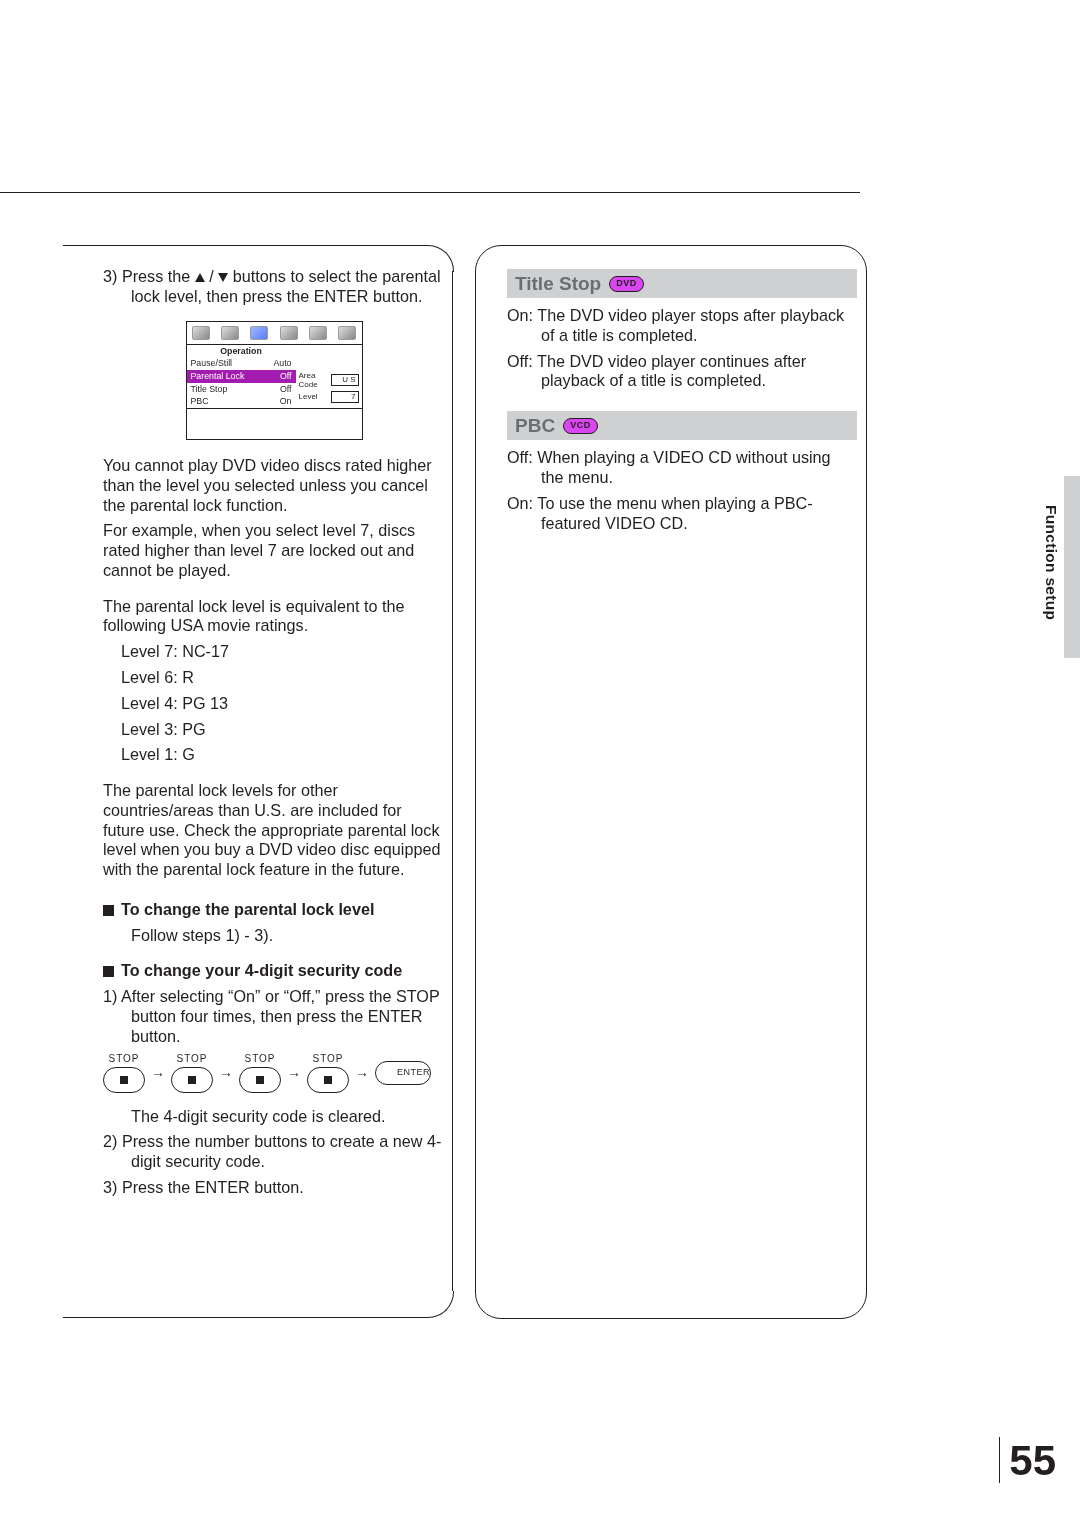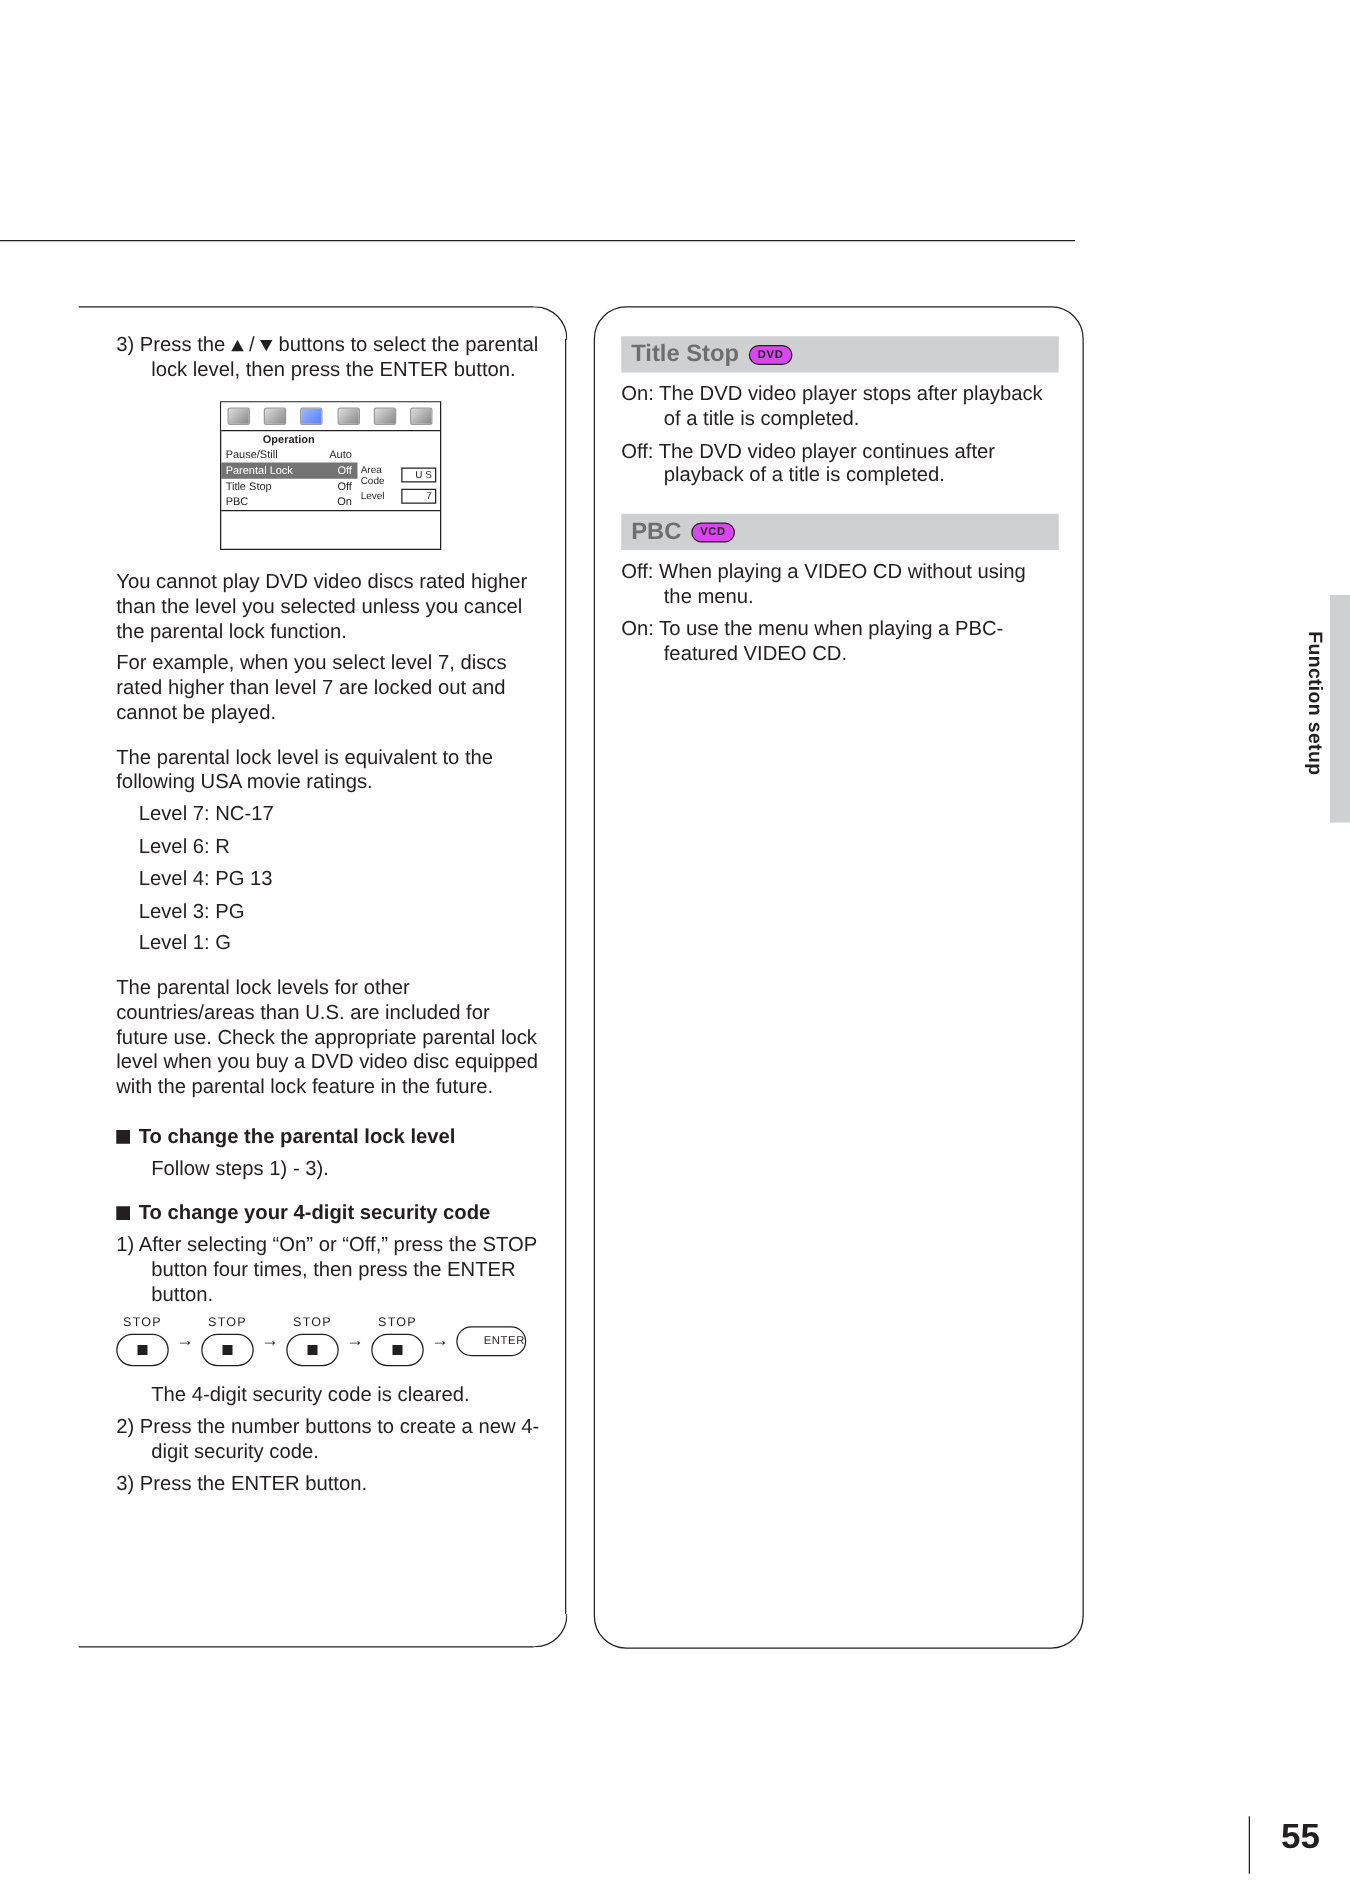--- a/index.html
+++ b/index.html
@@ -70,21 +70,21 @@
     left:475px;
     top:245px;
     width:390px;
     height:1072px;
     border:1px solid #231f20;
     border-radius:26px;
     pointer-events:none;
   }
 
   
-  .col-inner { position:absolute; top:0; left:0; width:100%; height:100%; padding: 22px 18px 18px 30px; box-sizing:border-box; font-size:16.2px; line-height:1.22; }
+  .col-inner { position:absolute; top:0; left:10px; width:100%; height:100%; padding: 22px 18px 18px 30px; box-sizing:border-box; font-size:16.2px; line-height:1.22; }
   .col-right .col-inner { padding: 24px 18px 18px 22px; }
 
   
   .section-bar {
     background:#cfd0d2;
     margin: 0 0 8px 0;
     padding: 3px 8px 3px 8px;
     font-weight:bold;
     font-size:19px;
     color:#6d6e71;
@@ -128,21 +128,21 @@
   }
   .osd-tab {
     width:16px;height:12px;border:1px solid #9b9b9b;border-radius:2px;
     background:linear-gradient(135deg,#ddd,#888);
   }
   .osd-tab.sel{ background:linear-gradient(135deg,#9fb8ff,#5a7dff); }
   .osd-body { display:flex; }
   .osd-menu { flex:1; }
   .osd-row { display:flex; justify-content:space-between; padding:1px 4px; }
   .osd-row.hdr { justify-content:center; font-weight:bold; }
-  .osd-row.hi { background:#737373; color:#fff;text-align:center; }
+  .osd-row.hi { background:#a21caf; color:#fff;text-align:center; }
   .osd-side { width:60px; padding:2px 3px; font-size:8px;}
   .osd-blank{height:30px;border-top:1px solid #231f20;}
   .osd .sider{display:flex;gap:10px;margin-bottom:1px;align-items:center;}
   .osd .sider .lab{flex:1;}
   .osd .sider .box{border:1px solid #231f20;padding:0 2px;min-width:22px;text-align:right;}
 
   
   .ratings { padding-left: 18px; }
 
   
@@ -198,21 +198,21 @@
     color:#231f20;
     letter-spacing:0.3px;
   }
 
   
   .pagenum{
     position:absolute;
     right:24px;
     bottom:38px;
     font-weight:900;
-    font-size:28px;
+    font-size:42px;
     color:#231f20;
   }
   .pagenum .rule{
     position:absolute;
     right:56px;
     top:0;
     height:46px;
     border-left:1.5px solid #231f20;
   }
 

